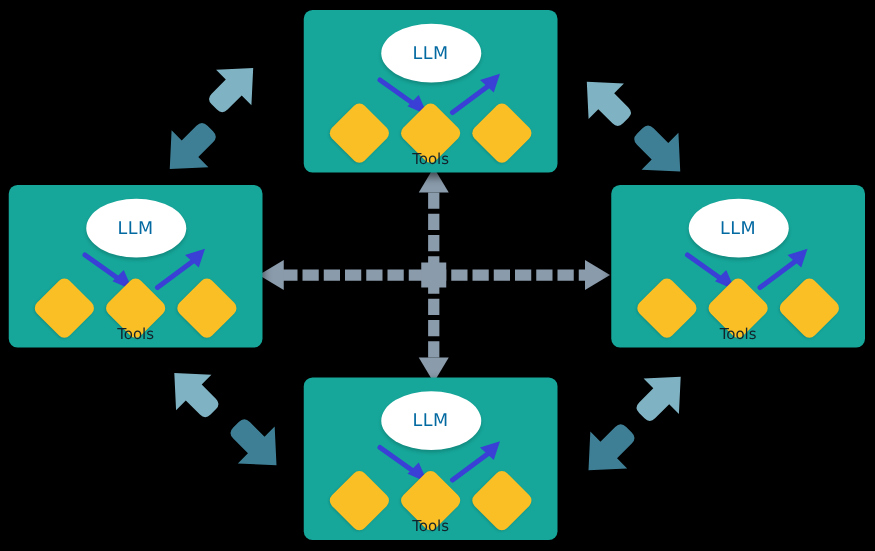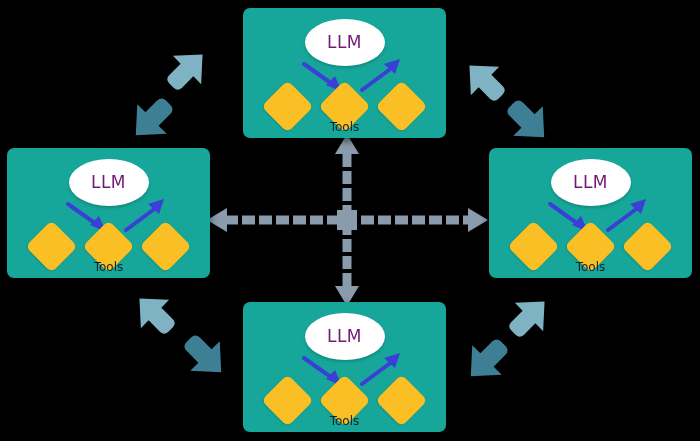--- a/index.html
+++ b/index.html
@@ -39,22 +39,22 @@
     width: 80px;
     height: 47px;
     background: #ffffff;
     border-radius: 50%;
     display: flex;
     align-items: center;
     justify-content: center;
     box-shadow: 0 2px 3px rgba(0,0,0,0.18);
   }
   .llm-label {
-    color: #701a75;
-    font-size: 17px;
+    color: #0369a1;
+    font-size: 14px;
     letter-spacing: 0.4px;
     line-height: 1;
   }
 
   
   .tool-row {
     position: absolute;
     left: 0;
     right: 0;
     top: 72px;

